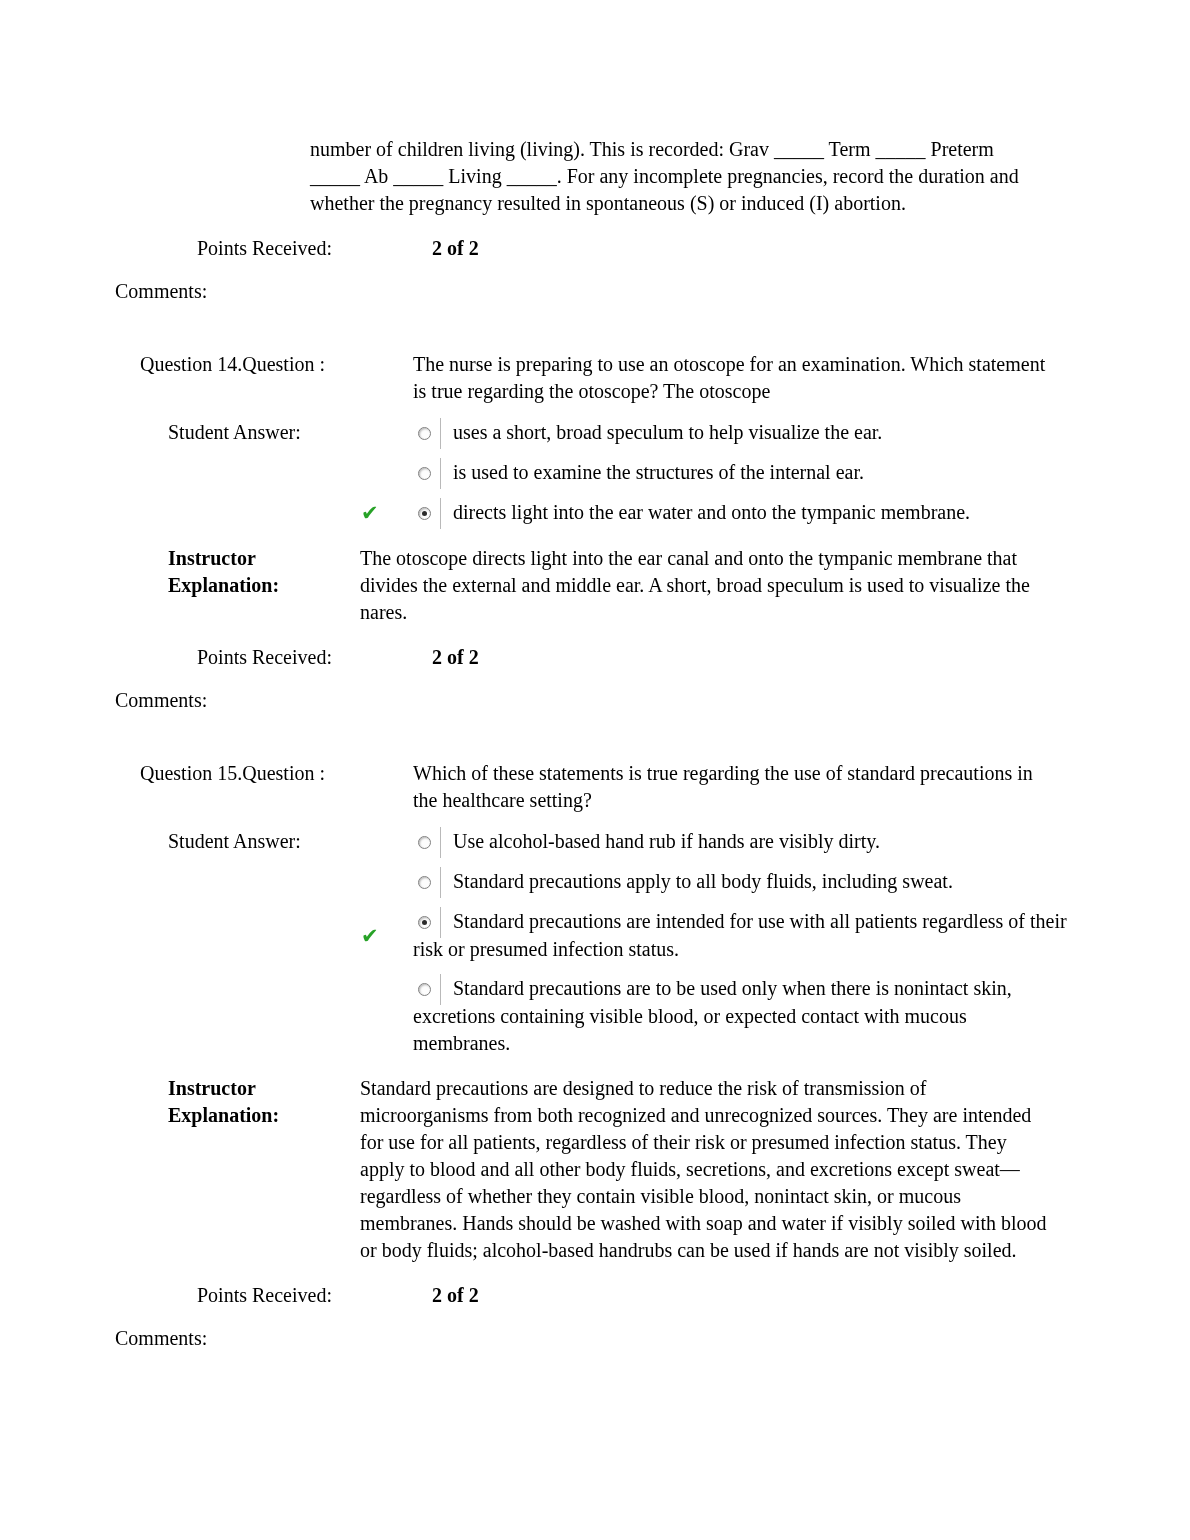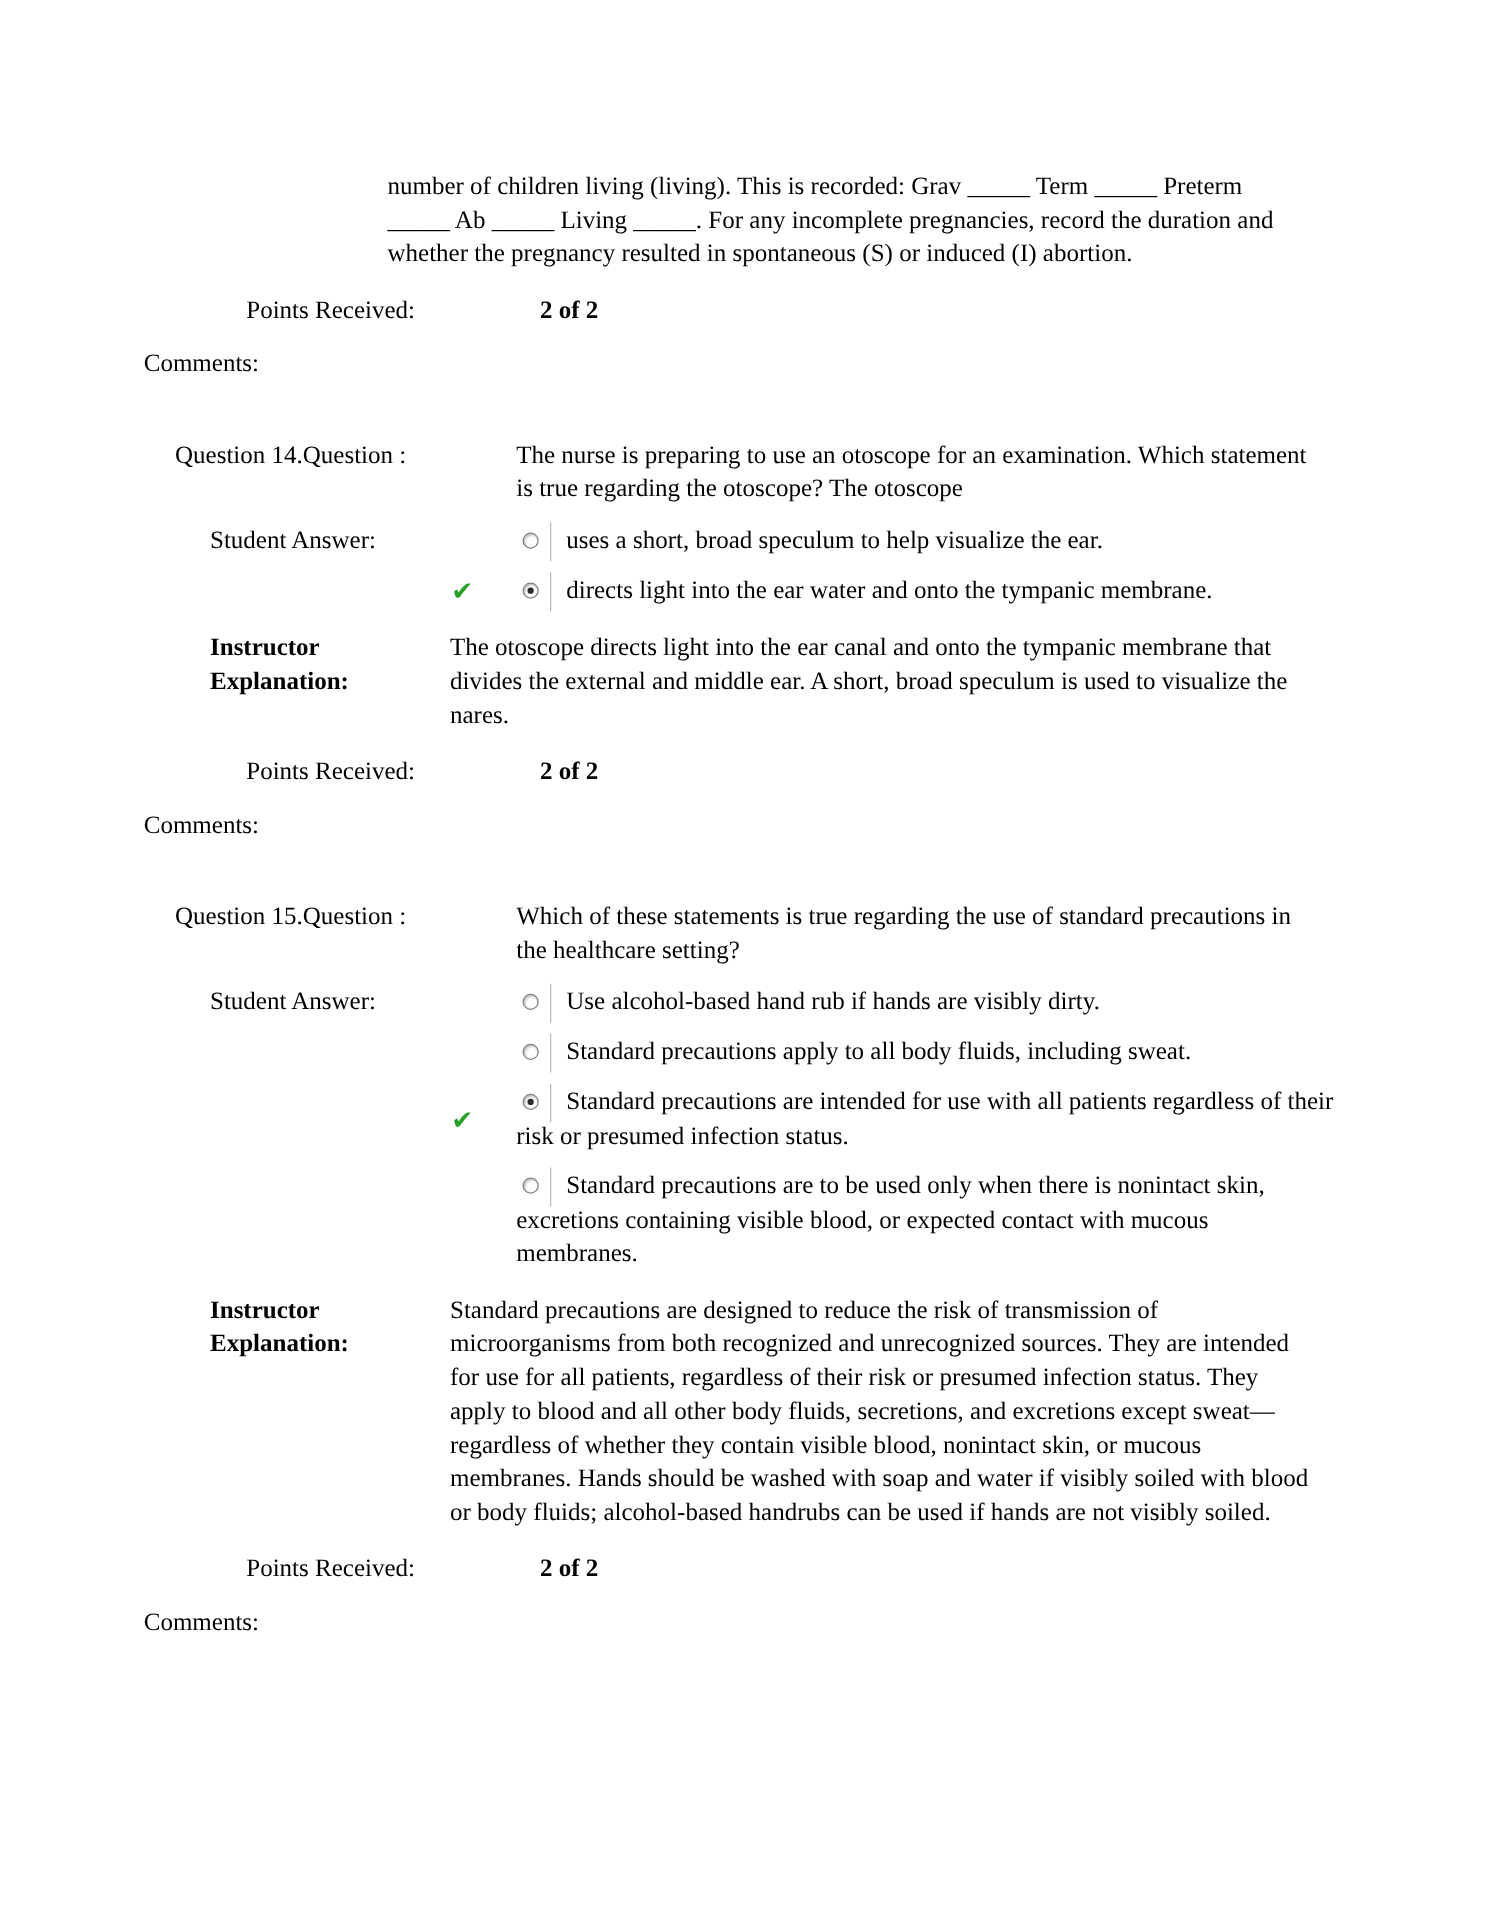--- a/index.html
+++ b/index.html
@@ -80,20 +80,24 @@
     <div class="row sa-row">
       <div class="sa-label">Student Answer:</div>
       <div class="options">
 
 
         <div class="option">
           
           <span class="radio-wrap"><span class="radio"></span></span><span>uses a short, broad speculum to help visualize the ear.</span>
         </div>
 
+        <div class="option">
+          
+          <span class="radio-wrap"><span class="radio"></span></span><span>is used to examine the structures of the internal ear.</span>
+        </div>
 
         <div class="option">
           <span class="checkmark visible">✔</span>
           <span class="radio-wrap"><span class="radio selected"></span></span><span>directs light into the ear water and onto the tympanic membrane.</span>
         </div>
 
       </div>
     </div>
 
     <div class="row instr-row">

